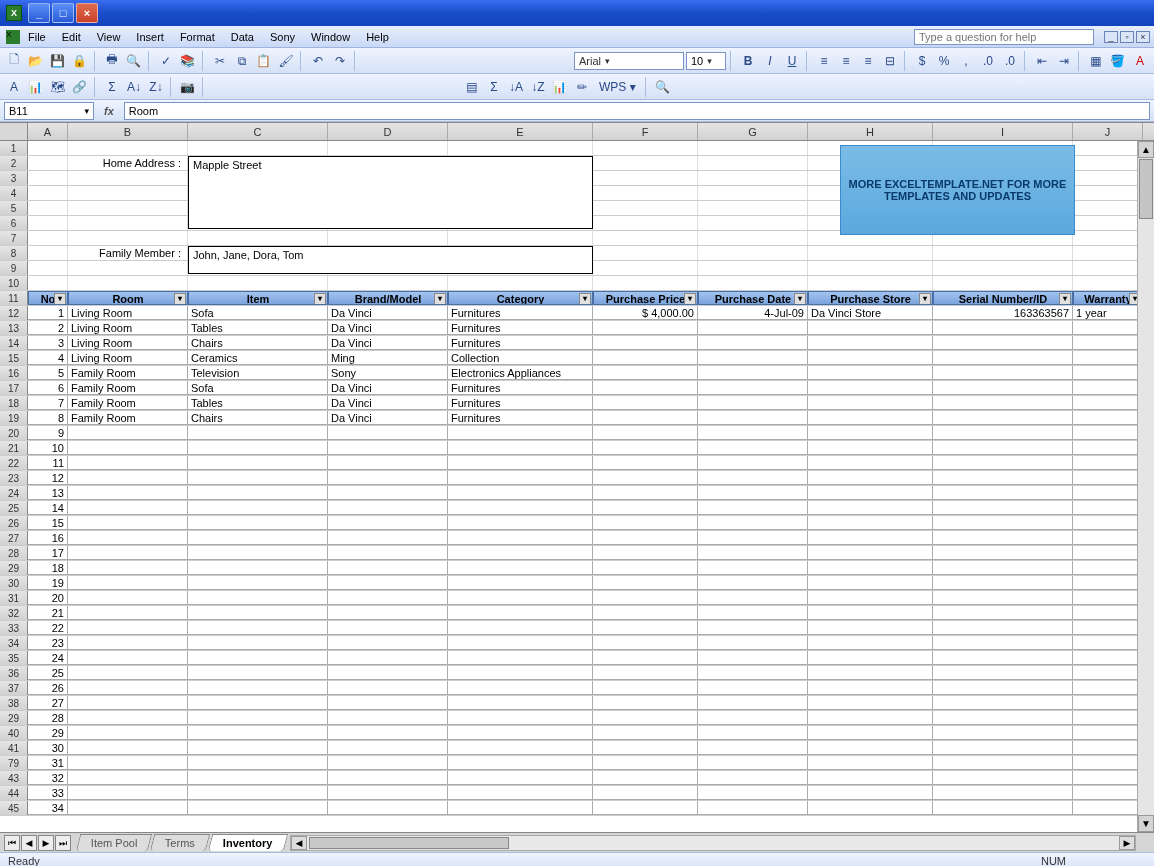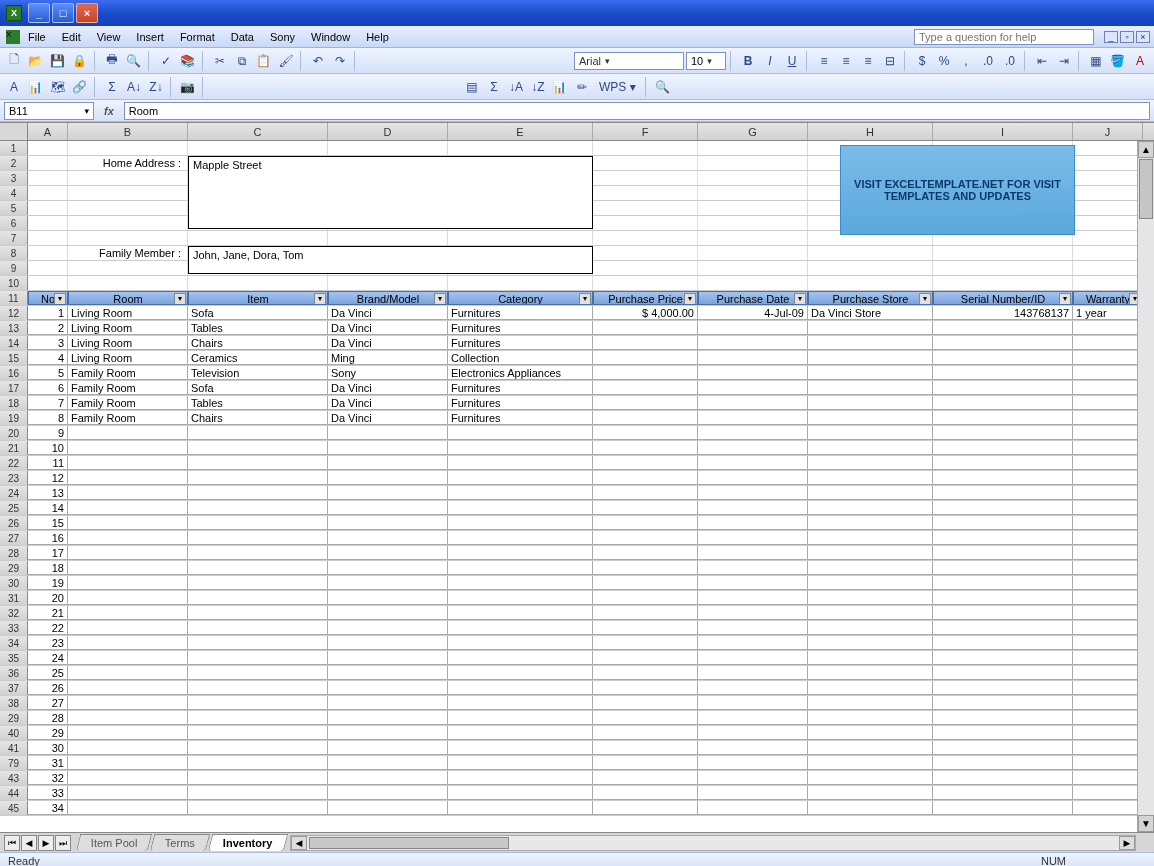--- a/index.html
+++ b/index.html
@@ -27,21 +27,21 @@
 .sheet-area { position:relative; height: 710px; overflow:hidden; border-top:1px solid #888; }
 .colhead-row { display:flex; height:18px; background: linear-gradient(#e5e5e5,#d1d1d1); border-bottom:1px solid #888; }
 .corner { width:28px; border-right:1px solid #888; background:#d8d8d8; }
 .colhead { border-right:1px solid #aaa; text-align:center; font-size:11px; line-height:18px; color:#333; }
 .row { display:flex; height:15px; border-bottom:1px solid #ccc; }
 .rowhead { width:28px; border-right:1px solid #888; background: linear-gradient(#e5e5e5,#d1d1d1); text-align:center; font-size:10px; line-height:15px; color:#333; }
 .cell { border-right:1px solid #ddd; font-size:11px; line-height:15px; padding: 0 3px; white-space:nowrap; overflow:hidden; }
 .label-cell { text-align:right; padding-right:6px; }
 .merged-input { border:1px solid #000; background:#fff; overflow:hidden; }
 .promo-box { background: linear-gradient(#7bbce8,#5ba8dd); border:1px solid #3a8acc; color:#0a3a6a; text-align:center; padding: 10px 6px; font-weight:bold; font-size:11px; position:absolute; }
-.table-header { background: linear-gradient(#a3c4ee,#7ba3dc); font-weight:normal; text-align:center; border:1px solid #4a6fa8; position:relative; color:#000; }
+.table-header { background: linear-gradient(#a3c4ee,#7ba3dc); font-weight:bold; text-align:center; border:1px solid #4a6fa8; position:relative; color:#000; }
 .filter-arrow { position:absolute; right:1px; top:1px; width:12px; height:12px; background:#e0e0e0; border:1px solid #888; font-size:8px; line-height:10px; text-align:center; }
 .data-cell { border-right:1px solid #aaa; border-bottom:1px solid #aaa; font-size:11px; line-height:15px; padding: 0 3px; }
 .tabbar { height:20px; background:#d6d6d6; display:flex; align-items:center; border-top:1px solid #888; position:relative; }
 .tab-nav { display:flex; padding: 0 4px; }
 .tab-nav div { width:16px; height:16px; border:1px solid #888; background:#eee; margin-right:1px; font-size:9px; text-align:center; line-height:14px; }
 .sheet-tab { padding: 2px 12px; background:#fff; border:1px solid #888; border-bottom:none; border-radius: 0 0 4px 4px; font-size:11px; margin-left:2px; transform: skewX(-15deg); }
 .sheet-tab span { display:inline-block; transform: skewX(15deg); }
 .sheet-tab.inactive { background:#ddd; color:#555; }
 .sheet-tab.active { font-weight:bold; background:#fff; }
 .hscroll-track { flex:1; height:16px; background:#e8e8e8; border:1px solid #aaa; margin: 0 18px 0 4px; position:relative; }
@@ -318,21 +318,21 @@
       <div class="row">
         <div class="rowhead">12</div>
         <div class="data-cell r-align" style="width: 40px;">1</div>
         <div class="data-cell " style="width: 120px;">Living Room</div>
         <div class="data-cell " style="width: 140px;">Sofa</div>
         <div class="data-cell " style="width: 120px;">Da Vinci</div>
         <div class="data-cell " style="width: 145px;">Furnitures</div>
         <div class="data-cell r-align" style="width: 105px;">$    4,000.00</div>
         <div class="data-cell r-align" style="width: 110px;">4-Jul-09</div>
         <div class="data-cell " style="width: 125px;">Da Vinci Store</div>
-        <div class="data-cell r-align" style="width: 140px;">143768137</div>
+        <div class="data-cell r-align" style="width: 140px;">163363567</div>
         <div class="data-cell " style="width: 70px;">1 year</div>
       </div>
       <div class="row">
         <div class="rowhead">13</div>
         <div class="data-cell r-align" style="width: 40px;">2</div>
         <div class="data-cell " style="width: 120px;">Living Room</div>
         <div class="data-cell " style="width: 140px;">Tables</div>
         <div class="data-cell " style="width: 120px;">Da Vinci</div>
         <div class="data-cell " style="width: 145px;">Furnitures</div>
         <div class="data-cell r-align" style="width: 105px;"></div>
@@ -760,21 +760,21 @@
       <div class="merged-input" style="position: absolute; left: 188px; top: 15px; width: 405px; height: 73px; padding: 2px 4px;">Mapple Street</div>
       <div class="merged-input" style="position: absolute; left: 188px; top: 105px; width: 405px; height: 28px; padding: 2px 4px;">John, Jane, Dora, Tom</div>
     </div>
   <div class="vscroll">
     <div class="arrow">▲</div>
     <div class="thumb"></div>
     <div class="arrow" style="position:absolute;bottom:0;width:100%;">▼</div>
   </div>
 
   <div class="promo-box" style="left:840px; top:22px; width:235px; height:90px; display:flex; flex-direction:column; justify-content:center;">
-    <div>VISIT EXCELTEMPLATE.NET FOR VISIT</div>
+    <div>MORE EXCELTEMPLATE.NET FOR MORE</div>
     <div>TEMPLATES AND UPDATES</div>
   </div>
 </div>
 
 <div class="tabbar">
   <div class="tab-nav">
     <div>⏮</div>
     <div>◀</div>
     <div>▶</div>
     <div>⏭</div>

